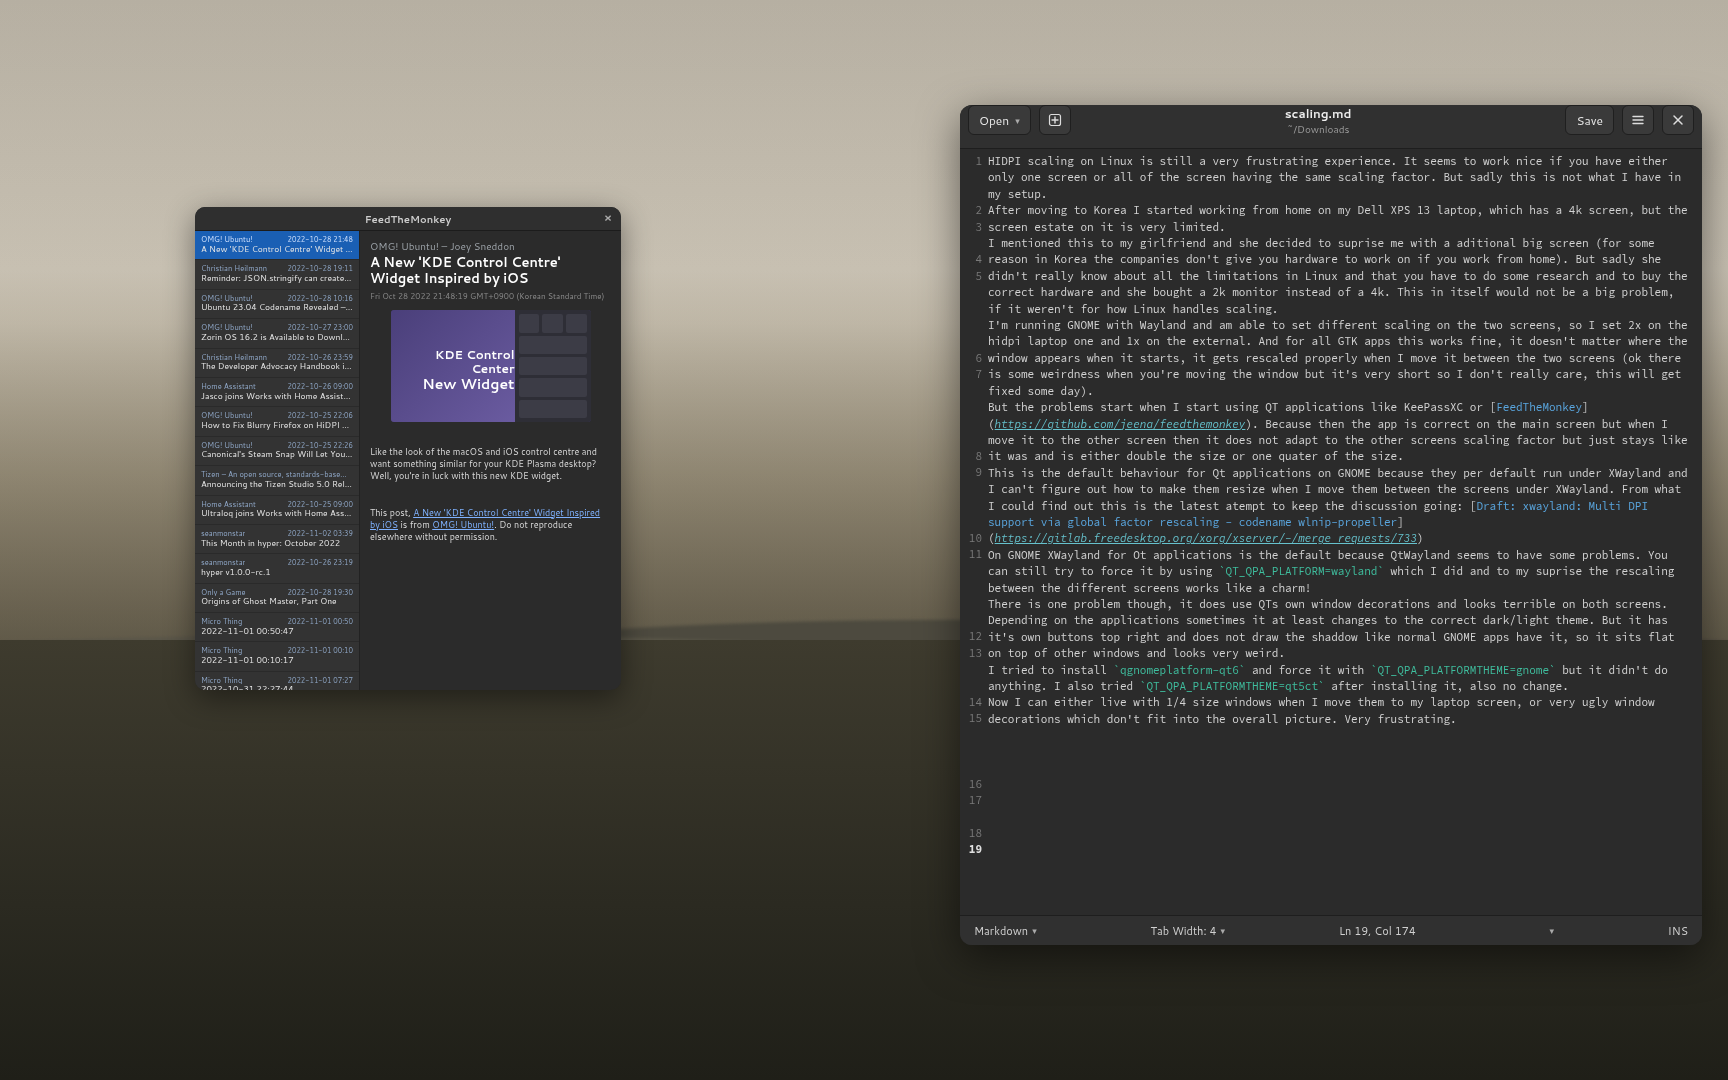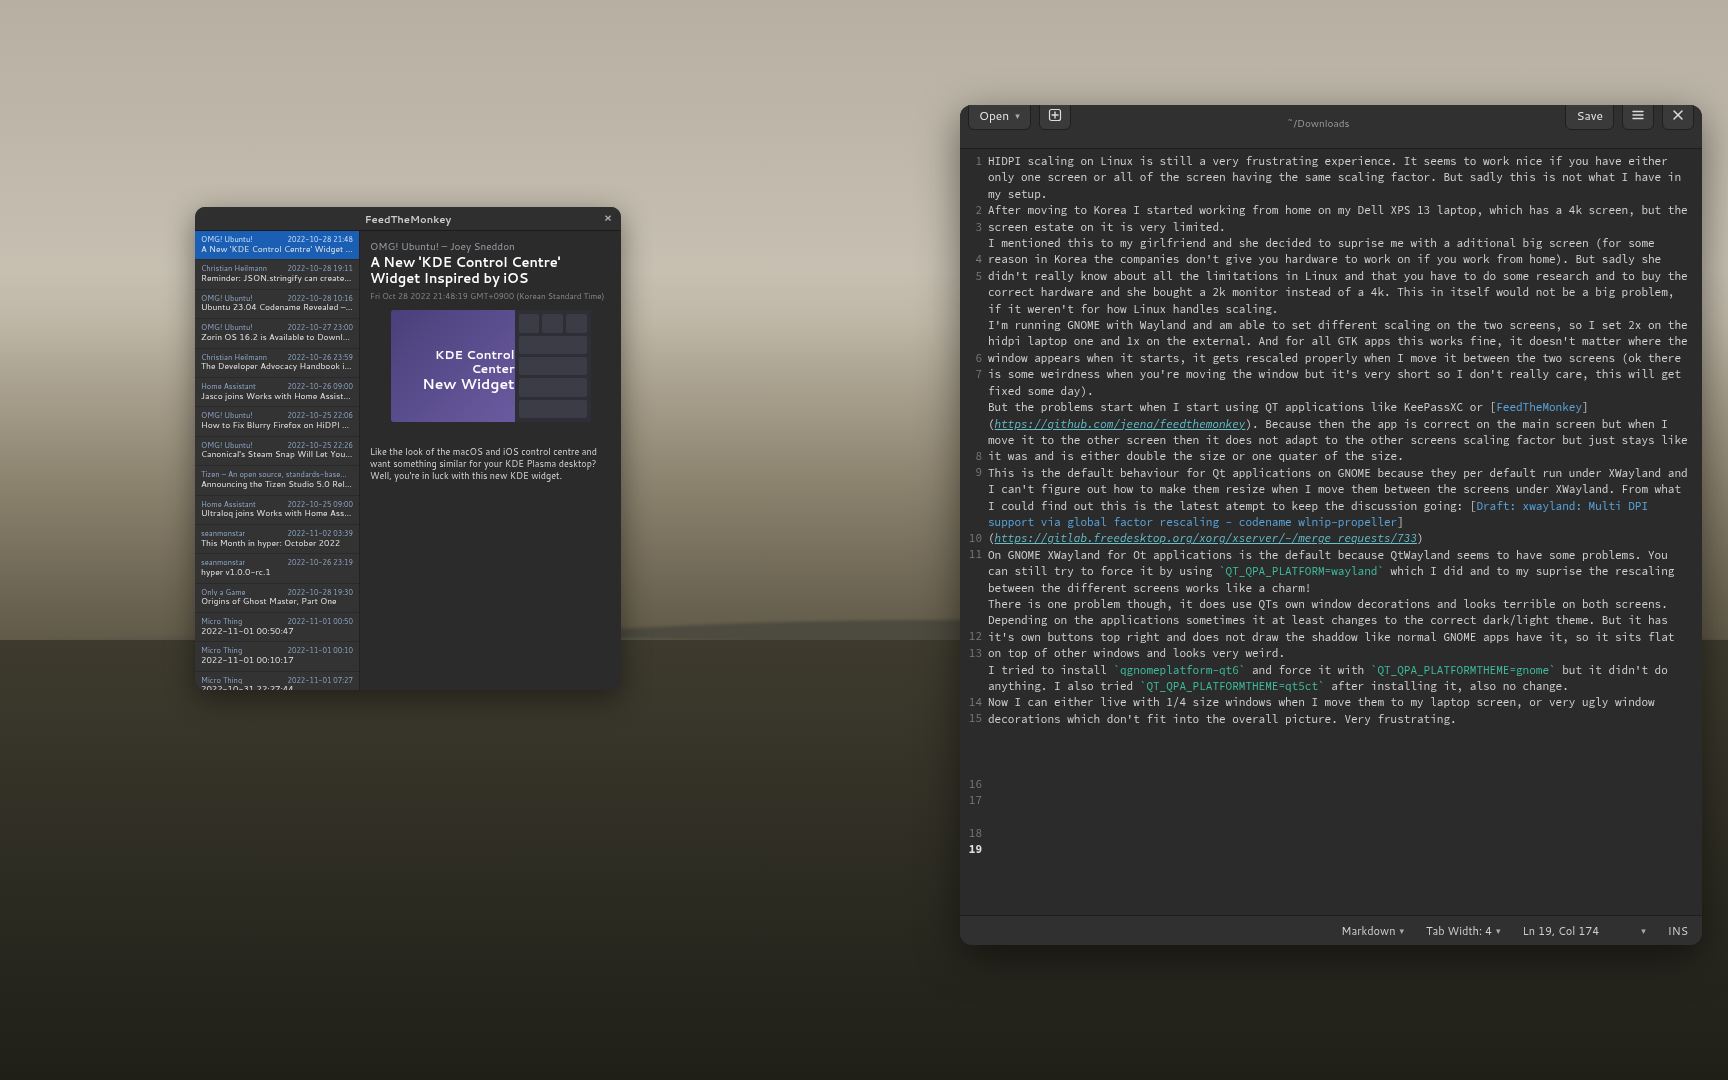--- a/index.html
+++ b/index.html
@@ -81,22 +81,22 @@
 
   
   .gedit {
     position: absolute; left: 960px; top: 105px; width: 742px; height: 840px;
     background: #2d2d2d; border-radius: 12px; overflow: hidden;
     box-shadow: 0 12px 40px rgba(0,0,0,0.5);
     display: flex; flex-direction: column; color: #d0d0d0;
     font-family: ui-monospace, "Source Code Pro", "DejaVu Sans Mono", monospace;
   }
   .gedit-header {
-    height: 44px; background: #303030; display:flex; align-items:flex-end; gap:8px;
-    padding: 18px 8px; border-bottom: 1px solid #1e1e1e; position: relative;
+    height: 44px; background: #303030; display:flex; align-items:flex-start; gap:8px;
+    padding: 0 8px; border-bottom: 1px solid #1e1e1e; position: relative;
     font-family: -apple-system, Cantarell, sans-serif;
   }
   .ghbtn {
     height: 30px; padding: 0 10px; background:#3a3a3a; border:1px solid #1f1f1f;
     border-radius:6px; color:#e6e6e6; font-size:12px; display:flex; align-items:center; gap:6px;
     cursor: pointer;
   }
   .ghbtn.icon { width: 32px; padding:0; justify-content:center; }
   .gh-spacer { flex:1; text-align:center; }
   .gh-title { font-size: 12px; font-weight:700; color:#eee; }
@@ -111,21 +111,21 @@
   .code {
     flex:1; padding:4px 8px 4px 2px; font-size: 11px; line-height:16.4px; color:#d4d4d4;
     white-space: pre-wrap; word-break: break-word; overflow: hidden;
   }
   .code .tok-link { color:#66c2cd; text-decoration: underline; font-style: italic; }
   .code .tok-linkref { color:#5aa7e0; }
   .code .tok-code { color:#3fbf9f;text-align:right; }
   .code .ln-wrap { display:block; }
   .gedit-status {
     height: 30px; background:#303030; border-top:1px solid #1e1e1e;
-    display:flex; align-items:center; justify-content:flex-end; gap:22px;
+    display:flex; align-items:center; justify-content:space-between; gap:22px;
     padding: 0 14px; font-size:11px; color:#d0d0d0;
     font-family: -apple-system, Cantarell, sans-serif;
   }
   .gedit-status .dd { display:flex; align-items:center; gap:4px; cursor:pointer; }
   .chev { font-size: 9px; color:#aaa; }
 </style>
 </head>
 <body>
 
 <div class="mountains"></div>
@@ -268,37 +268,41 @@
               <div class="ftm-art-img-tile"></div>
               <div class="ftm-art-img-tile"></div>
             </div>
           <div class="ftm-art-img-tile"></div>
           <div class="ftm-art-img-tile"></div>
           <div class="ftm-art-img-tile"></div>
           <div class="ftm-art-img-tile"></div>
         </div>
       </div>
       <p class="ftm-art-p">Like the look of the macOS and iOS control centre and want something similar for your KDE Plasma desktop? Well, you're in luck with this new KDE widget.</p>
+      <p class="ftm-art-p">
+        <span>This post, </span><a href="#">A New 'KDE Control Centre' Widget Inspired by iOS</a><span> is from </span><a href="#">OMG! Ubuntu!</a><span>. Do not reproduce elsewhere without permission.</span>
+      </p>
     </div>
   </div>
 </div>
 
 <div class="gedit">
   <div class="gedit-header">
     <div class="ghbtn">
       <span>Open</span>
       <span class="chev">▾</span>
     </div>
     <div class="ghbtn icon">
       <svg width="14" height="14" viewBox="0 0 14 14">
         <rect x="1.5" y="1.5" width="11" height="11" rx="2" fill="none" stroke="#ddd" stroke-width="1.2"></rect>
         <path d="M7 4v6M4 7h6" stroke="#ddd" stroke-width="1.4" stroke-linecap="round"></path>
       </svg>
     </div>
     <div class="gh-spacer">
+      <div class="gh-title">scaling.md</div>
       <div class="gh-sub">~/Downloads</div>
     </div>
     <div class="ghbtn">Save</div>
     <div class="ghbtn icon">
       <svg width="14" height="14" viewBox="0 0 14 14">
         <path d="M2 3.5h10M2 7h10M2 10.5h10" stroke="#ddd" stroke-width="1.4" stroke-linecap="round"></path>
       </svg>
     </div>
     <div class="ghbtn icon">
       <svg width="12" height="12" viewBox="0 0 12 12">

